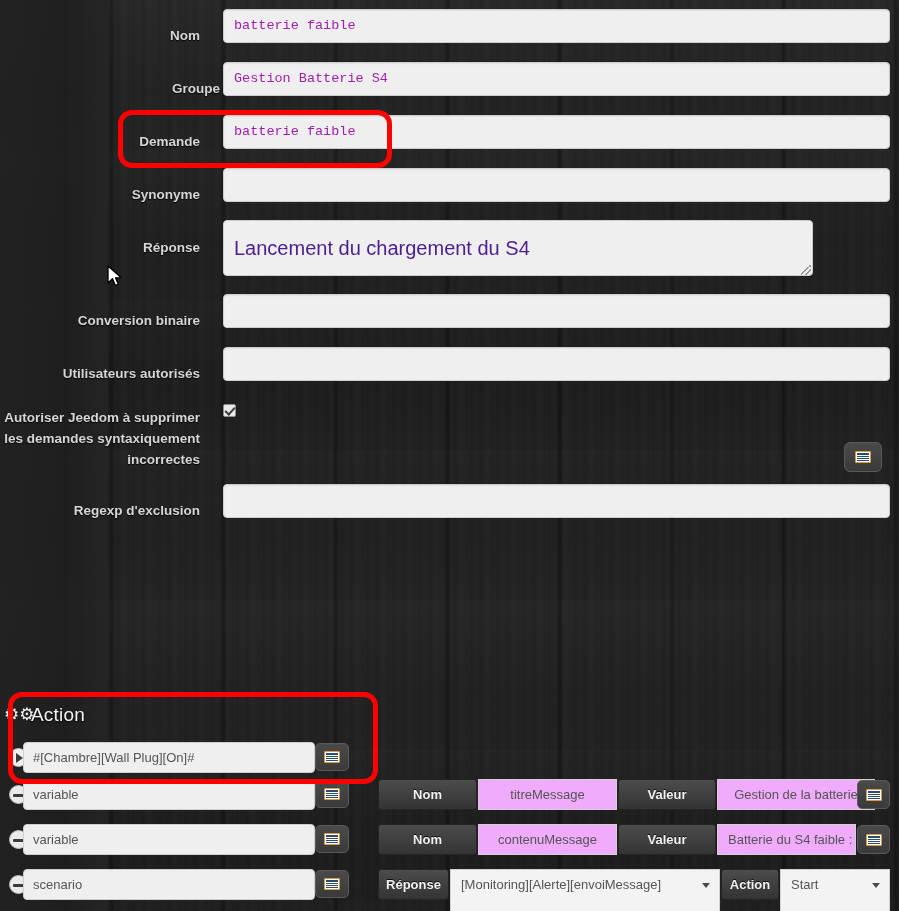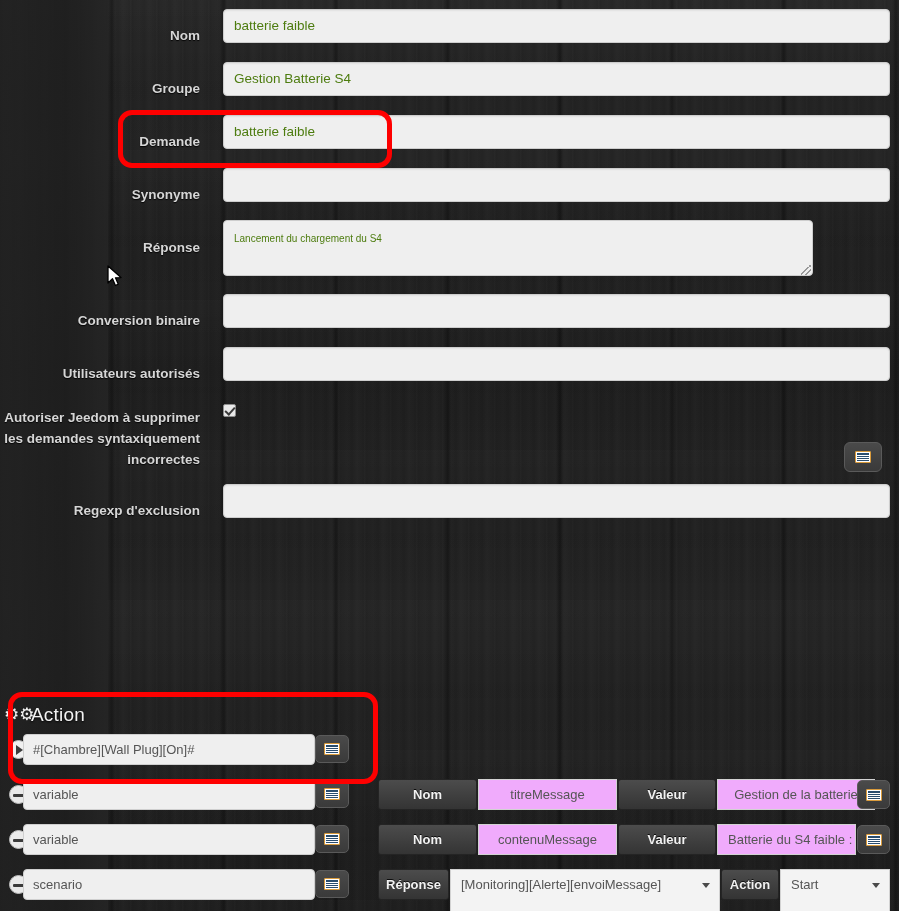--- a/index.html
+++ b/index.html
@@ -42,31 +42,31 @@
   .flabel{
     position:absolute;left:0;width:200px;text-align:right;
     font-weight:bold;font-size:13.5px;color:#d6d6d6;
     text-shadow:0 1px 1px rgba(0,0,0,.9);
     line-height:19px;
   }
   .finput{
     position:absolute;left:223px;width:667px;height:34px;
     background:#efefef;border:1px solid #cdcdcd;border-radius:4px;
     box-sizing:border-box;
-    color:#4d7c0f;font-size:13.5px;
+    color:#a21caf;font-size:13.5px;
     padding:0 10px;line-height:32px;
-    font-family:Liberation Sans, sans-serif;
+    font-family:Liberation Mono, monospace;
     box-shadow:inset 0 1px 2px rgba(0,0,0,.06);
     overflow:hidden;white-space:nowrap;
   }
   .ftext{
     position:absolute;left:223px;width:590px;height:56px;
     background:#efefef;border:1px solid #cdcdcd;border-radius:4px;
-    box-sizing:border-box;color:#4d7c0f;font-size:10px;
-    padding:9px 10px;line-height:18px;resize:none;
+    box-sizing:border-box;color:#4c1d95;font-size:20px;
+    padding:18px 10px;line-height:18px;resize:none;
     font-family:"Liberation Sans","DejaVu Sans",sans-serif;
     overflow:hidden;
   }
   .resizer{
     position:absolute;width:10px;height:10px;pointer-events:none;
     background:
       linear-gradient(135deg,transparent 45%,#999 45%,#999 55%,transparent 55%),
       linear-gradient(135deg,transparent 70%,#999 70%,#999 80%,transparent 80%);
   }
   .chk{
@@ -174,21 +174,21 @@
 <div id="leftstrip"></div>
 
 <div id="form">
 
   <div class="frow" style="top:8px;">
     <div class="flabel" style="top:18px;">Nom</div>
     <div class="finput" style="top:1px;">batterie faible</div>
   </div>
 
   <div class="frow" style="top:61px;">
-    <div class="flabel" style="top:18px;">Groupe</div>
+    <div class="flabel" style="top:18px;margin-left:20px;">Groupe</div>
     <div class="finput" style="top:1px;">Gestion Batterie S4</div>
   </div>
 
   <div class="frow" style="top:114px;">
     <div class="flabel" style="top:18px;">Demande</div>
     <div class="finput" style="top:1px;">batterie faible</div>
   </div>
 
   <div class="frow" style="top:167px;">
     <div class="flabel" style="top:18px;">Synonyme</div>
@@ -225,21 +225,21 @@
   </div>
 </div>
 
 <div id="action">
 
   <div id="action-header">
     <span class="cogs">⚙⚙</span>
     <span id="action-title">Action</span>
   </div>
 
-  <div class="arow" style="top:44px;">
+  <div class="arow" style="top:52px;">
     <div class="minus play"></div>
     <div class="aexpr">#[Chambre][Wall Plug][On]#</div>
     <div class="listbtn" style="left:315px;top:1px;">
       <span class="listglyph"></span>
     </div>
   </div>
 
   <div class="arow" style="top:89px;">
     <div class="minus"></div>
     <div class="aexpr">variable</div>

